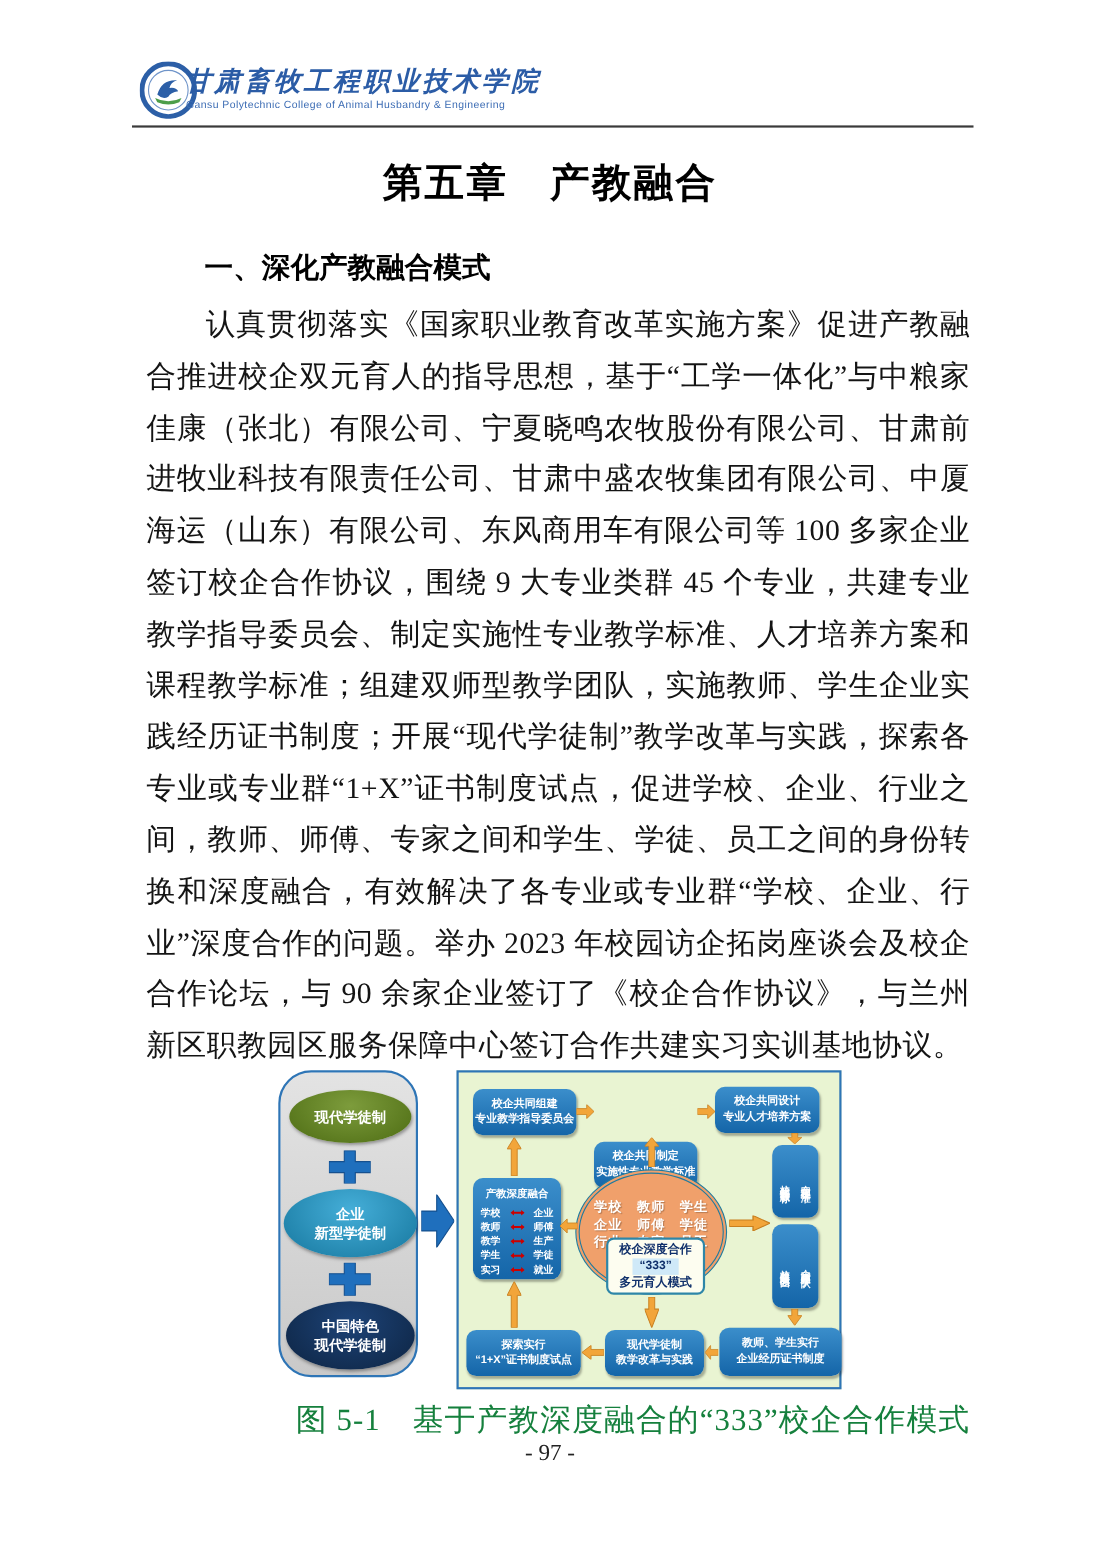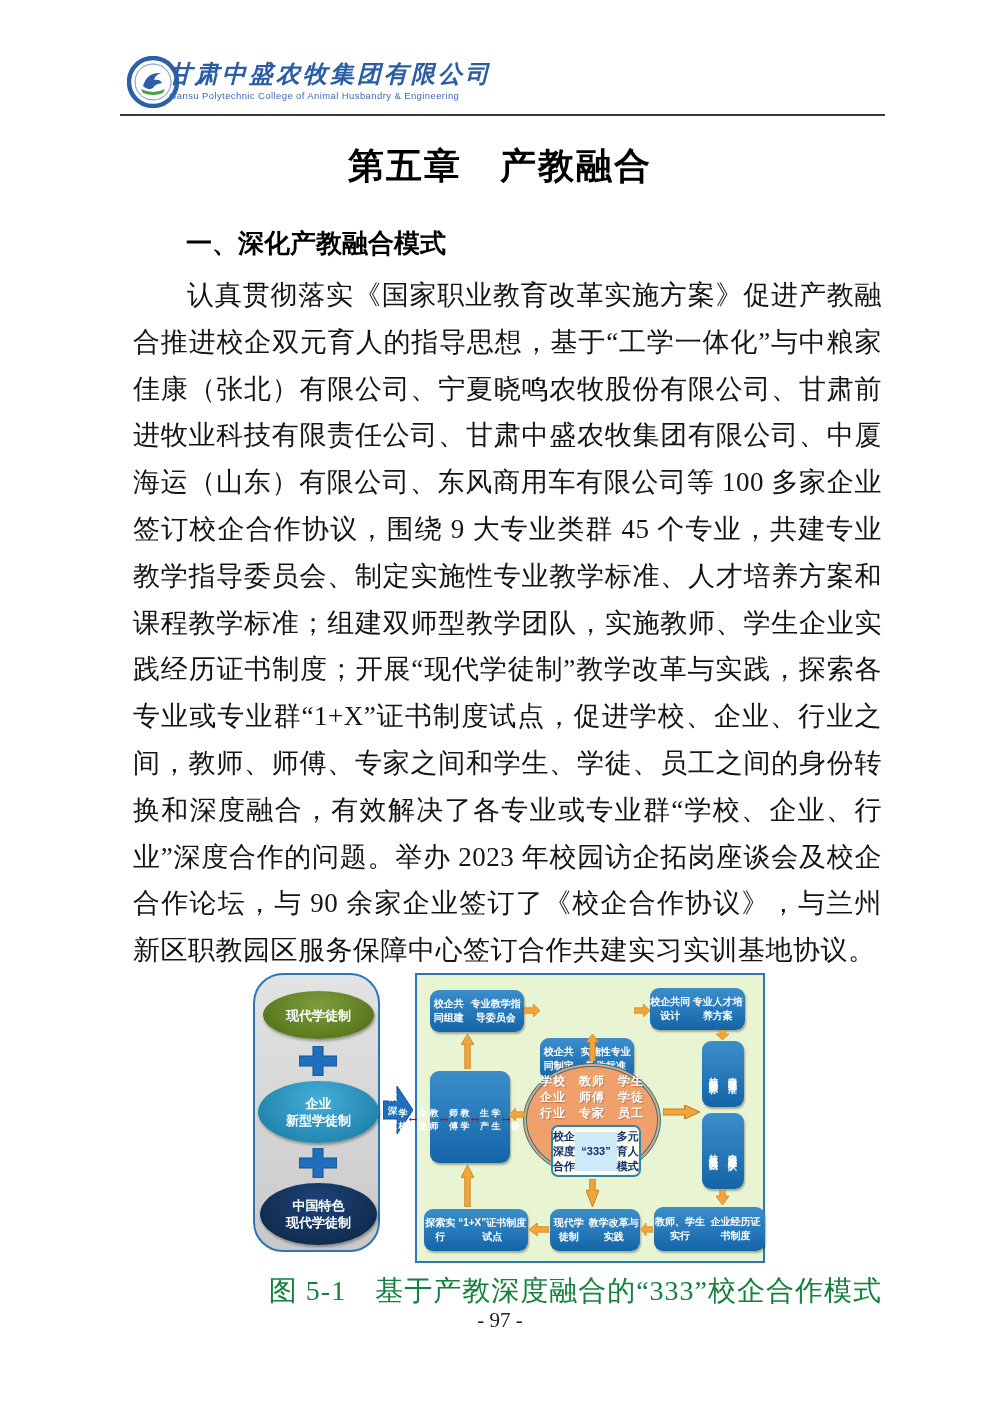--- a/index.html
+++ b/index.html
@@ -61,21 +61,21 @@
     background:radial-gradient(ellipse at 50% 30%,#1d4377,#0d2442); }
   .plus-wrap { position:absolute; left:44px; width:38px; height:30px; }
   #plus-1 { top:71px; } #plus-2 { top:173px; }
   #big-arrow { position:absolute; left:383px; top:1086px; width:30px; height:48px; }
   #flow-panel {
     position:absolute; left:415px; top:973px; width:350px; height:290px;
     border:2px solid #2e75b6; background:#e9f4d2;
   }
   .bluebox {
     position:absolute; border-radius:9px; color:#fff; font-weight:bold;
-    display:flex; flex-direction:row; align-items:center; justify-content:center;
+    display:flex; flex-direction:column; align-items:center; justify-content:center;
     text-align:center; font-size:10px; line-height:14px;
     background:linear-gradient(180deg,#3b8ecb,#1465a8);
     box-shadow:1px 2px 2px rgba(0,0,0,.3);
     font-family:"Liberation Sans","DejaVu Sans",sans-serif;
   }
   #box-t1 { left:13px;  top:15px; width:94px;  height:42px; }
   #box-t2 { left:123px; top:15px; width:94px;  height:42px;margin-top:48px; }
   #box-t3 { left:233px; top:13px; width:95px;  height:42px; }
   #box-b1 { left:7px;   top:234px; width:104px; height:42px; }
   #box-b2 { left:133px; top:234px; width:90px;  height:42px; }
@@ -88,49 +88,49 @@
   .xrow { display:flex; align-items:center; justify-content:space-between; width:66px; font-size:9px; line-height:13px; }
   .xrow svg { width:13px; height:7px; }
   #circle {
     position:absolute; left:106px; top:88px; width:138px; height:114px;
     border-radius:50%; background:#f0a06b; border:4px double #1f7a9e;
     display:flex; flex-direction:column; align-items:center;
     font-family:"Liberation Sans","DejaVu Sans",sans-serif;
   }
   .crow { color:#fff; font-weight:bold; font-size:12px; line-height:16px; letter-spacing:1px;
           text-shadow:1px 1px 1px rgba(0,0,0,.25); }
-  #circle .crow:first-child { margin-top:6px; }
+  #circle .crow:first-child { margin-top:22px; }
   #inner-box {
     position:absolute; left:24px; top:58px; width:90px; height:52px;
     background:#fdfdf0; border:2px solid #2e86a8; border-radius:7px;
-    display:flex; align-items:center; justify-content:center;
+    display:flex; flex-direction:column; align-items:center; justify-content:center;
     color:#10306b; font-weight:bold; font-size:11px; line-height:15px;
   }
-  #inner-box .mid { background:#cfe9f8; padding:12px 6px; }
+  #inner-box .mid { background:#cfe9f8; padding:0 6px; }
   .arr { position:absolute; }
   .arr svg { width:100%; height:100%; display:block; }
   
   #figure-caption {
     position:absolute; left:133px; top:1272px; width:749px; text-align:right;
     font-size:28px; color:#15803d; letter-spacing:1px;
   }
   #page-number { position:absolute; left:0; top:1308px; width:100%; text-align:center; font-size:21px; color:#222; }
 </style>
 </head>
 <body>
 
 <div id="page">
 
   <svg id="logo" viewBox="0 0 52 52">
     <circle cx="26" cy="26" r="24" fill="#ffffff" stroke="#2c5fa7" stroke-width="4.5"></circle>
     <circle cx="26" cy="26" r="18" fill="#ffffff" stroke="#6f94c9" stroke-width="1"></circle>
     <path d="M16 30 q4 -14 18 -13 q-6 2 -7 7 q6 -1 8 3 q-7 1 -9 5 q-5 3 -10 -2 z" fill="#2c5fa7"></path>
     <path d="M14 33 q12 6 24 0 l-2 4 q-10 4 -20 0 z" fill="#4d9e4a"></path>
   </svg>
-  <div id="college-zh">甘肃中盛农牧集团有限公司</div>
+  <div id="college-zh">甘肃畜牧工程职业技术学院</div>
   <div id="college-en">Gansu Polytechnic College of Animal Husbandry &amp; Engineering</div>
   <div id="header-rule"></div>
 
   <div id="chapter-title">第五章　产教融合</div>
   <div id="section-heading">一、深化产教融合模式</div>
   <div id="body-paragraph">认真贯彻落实《国家职业教育改革实施方案》促进产教融合推进校企双元育人的指导思想，基于“工学一体化”与中粮家佳康（张北）有限公司、宁夏晓鸣农牧股份有限公司、甘肃前进牧业科技有限责任公司、甘肃中盛农牧集团有限公司、中厦海运（山东）有限公司、东风商用车有限公司等 100 多家企业签订校企合作协议，围绕 9 大专业类群 45 个专业，共建专业教学指导委员会、制定实施性专业教学标准、人才培养方案和课程教学标准；组建双师型教学团队，实施教师、学生企业实践经历证书制度；开展“现代学徒制”教学改革与实践，探索各专业或专业群“1+X”证书制度试点，促进学校、企业、行业之间，教师、师傅、专家之间和学生、学徒、员工之间的身份转换和深度融合，有效解决了各专业或专业群“学校、企业、行业”深度合作的问题。举办 2023 年校园访企拓岗座谈会及校企合作论坛，与 90 余家企业签订了《校企合作协议》，与兰州新区职教园区服务保障中心签订合作共建实习实训基地协议。</div>
 
   <div id="left-panel">
     <div class="oval" id="oval-1">
       <span>现代学徒制</span>

